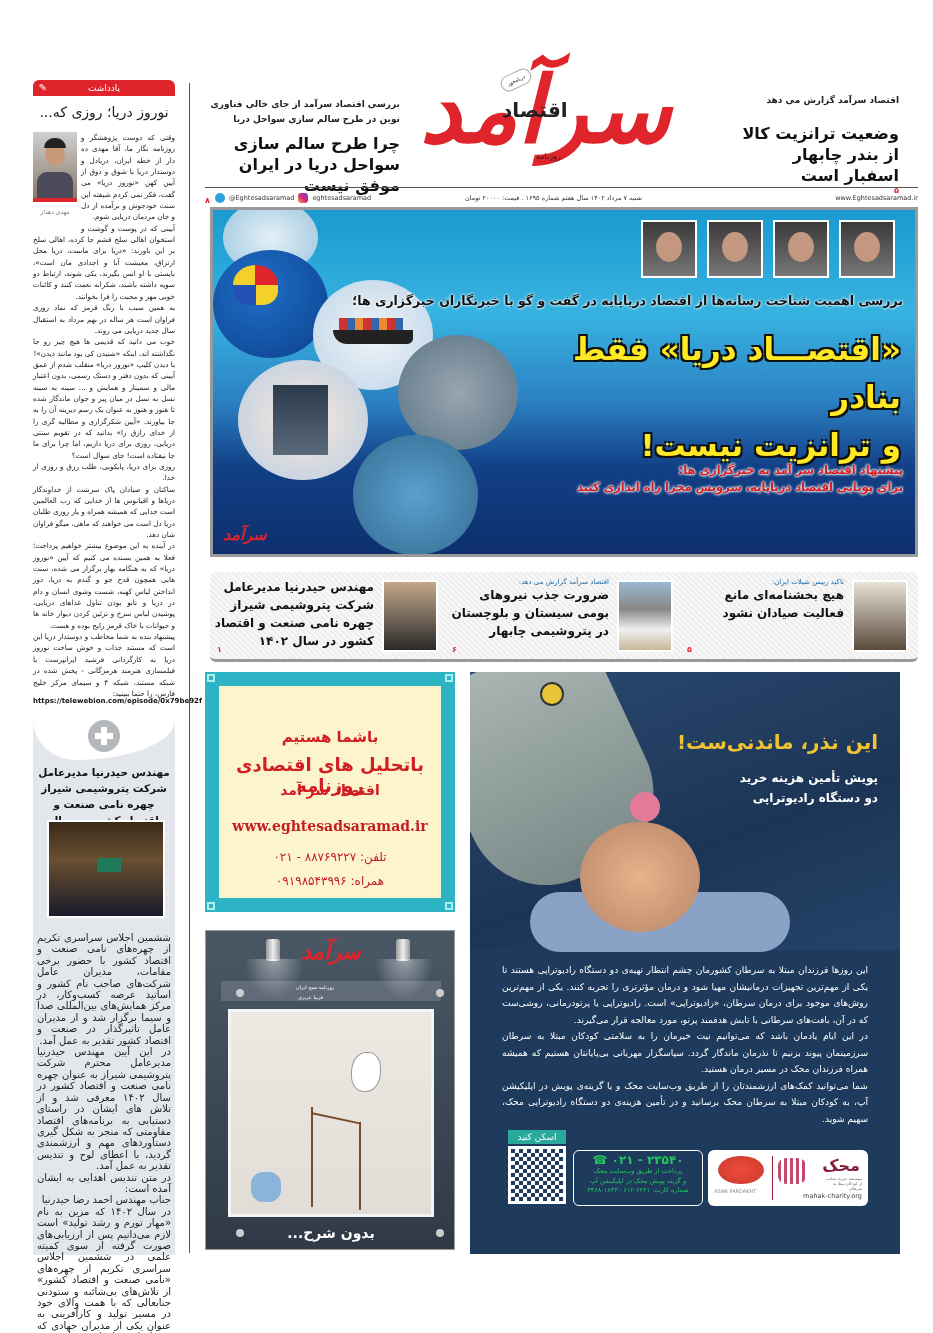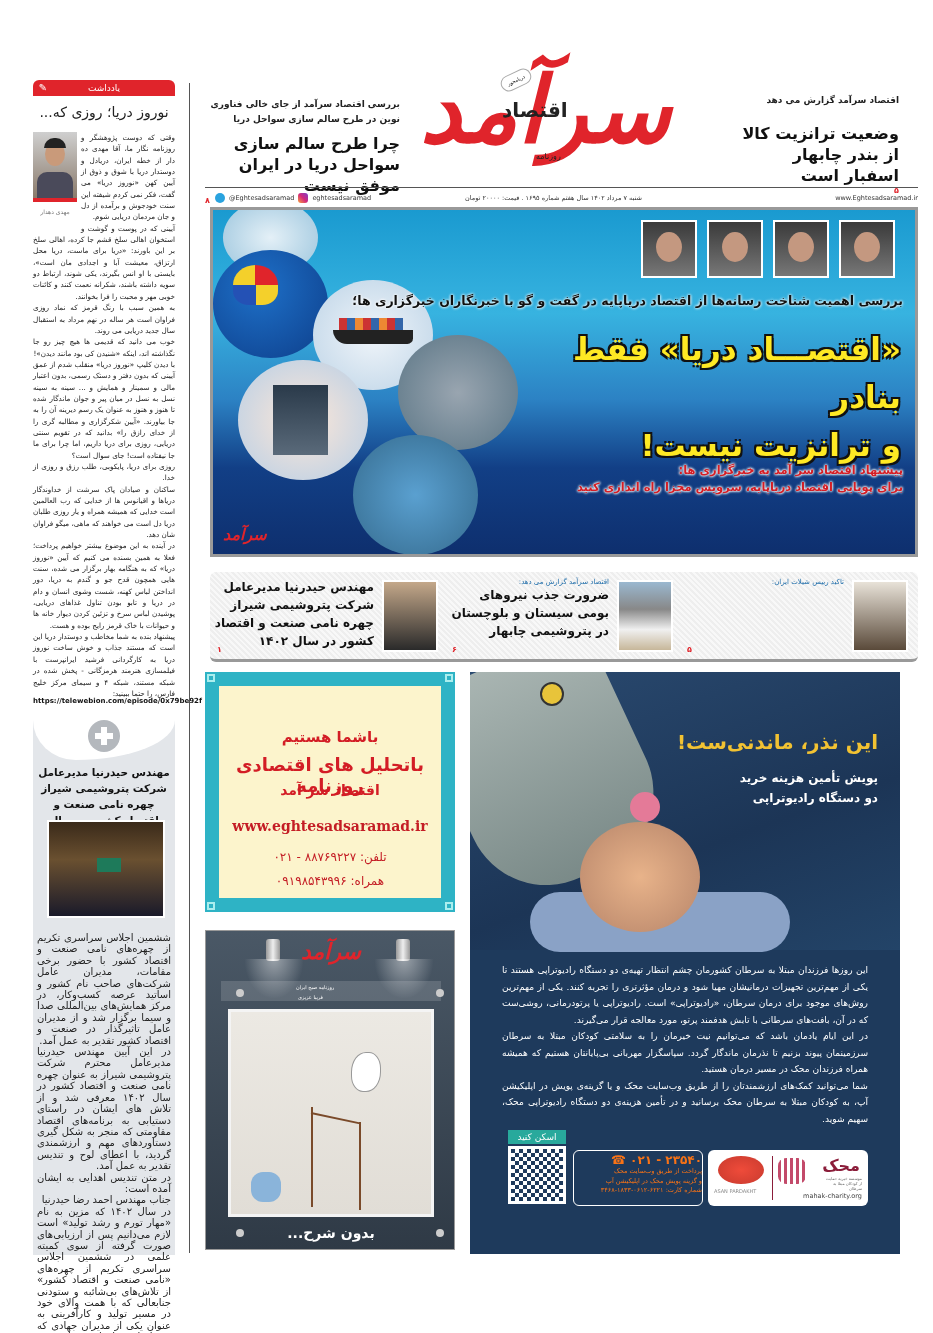--- a/index.html
+++ b/index.html
@@ -106,21 +106,21 @@
 .ch-rad{position:absolute;left:70px;top:10px;width:24px;height:24px;border-radius:50%;background:#e8c43a;border:2px solid #333}
 .ch-girl{position:absolute;left:110px;top:150px;width:120px;height:110px;border-radius:50%;background:radial-gradient(#e8b38a,#b7856a)}
 .ch-flower{position:absolute;left:160px;top:120px;width:30px;height:30px;border-radius:50%;background:#e47a98}
 .ch-pillow{position:absolute;left:60px;top:220px;width:260px;height:60px;background:#8aa2c6;border-radius:40px}
 .ch-title{position:absolute;right:22px;top:58px;font-size:20px;font-weight:bold;color:#f2c232}
 .ch-sub{position:absolute;right:22px;top:96px;font-size:12px;color:#fff;line-height:20px;text-align:right;font-weight:bold}
 .ch-body{position:absolute;left:32px;top:290px;width:366px;font-size:9.1px;line-height:16.5px;color:#fff;text-align:justify}
 .ch-body p{margin:0}
 .ch-scan{position:absolute;left:38px;top:458px;width:58px;height:14px;background:#28a99c;color:#fff;font-size:9px;text-align:center;line-height:14px}
 .ch-qr{position:absolute;left:38px;top:474px;width:58px;height:58px;background:repeating-conic-gradient(#fff 0 25%,#1e3a5c 0 50%) 0 0/8px 8px;border:3px solid #fff}
-.ch-pay{position:absolute;left:103px;top:478px;width:130px;height:56px;border:1px solid #fff;border-radius:6px;color:#f97316;text-align:right}
+.ch-pay{position:absolute;left:103px;top:478px;width:130px;height:56px;border:1px solid #fff;border-radius:6px;color:#22c55e;text-align:center}
 .ch-pay .phone{font-size:12px;font-weight:bold;direction:ltr;margin-top:2px}
 .ch-pay .t{font-size:6.5px;line-height:9.5px}
 .ch-logos{position:absolute;left:238px;top:478px;width:160px;height:56px;background:#fff;border-radius:6px}
 .ch-logos .mahak{position:absolute;right:8px;top:6px;font-size:16px;font-weight:bold;color:#8b1d3a}
 .ch-logos .mahak-sub{position:absolute;right:6px;top:26px;width:40px;font-size:4px;color:#666;text-align:right}
 .ch-logos .mahak-url{position:absolute;right:6px;top:42px;font-size:6.5px;color:#444;direction:ltr}
 .ch-logos .sep{position:absolute;left:64px;top:6px;width:1px;height:44px;background:#8b1d3a}
 .ch-logos .asan{position:absolute;left:10px;top:6px;width:46px;height:28px;border-radius:50%;background:radial-gradient(#ef4b3a,#c83a2e)}
 .ch-logos .asan-t{position:absolute;left:6px;top:38px;font-size:5px;color:#888;direction:ltr}
 .ch-logos .people{position:absolute;right:62px;top:8px;width:28px;height:26px;border-radius:30%;background:repeating-linear-gradient(90deg,#c34a6a 0 3px,#fff 3px 6px)}
@@ -237,20 +237,21 @@
     <div>برای پویایی اقتصاد دریاپایه، سرویس مجزا راه اندازی کنید</div>
   </div>
   <div class="hero-logo">سرآمد</div>
 </div>
 
 <div id="teasers" class="abs">
   <div class="teaser" style="right:10px">
     <div class="img" style="background:linear-gradient(#e8e2d8,#5a4a3a)"></div>
     <div class="txt">
       <div class="k">تاکید رییس شیلات ایران:</div>
+      <div class="h">هیچ بخشنامه‌ای مانع فعالیت صیادان نشود</div>
     </div>
     <div class="num">۵</div>
   </div>
   <div class="teaser" style="right:245px">
     <div class="img" style="background:linear-gradient(#9ab8d0,#888 40%,#f0f0f0 70%,#c7b79a)"></div>
     <div class="txt">
       <div class="k">اقتصاد سرآمد گزارش می دهد:</div>
       <div class="h">ضرورت جذب نیروهای بومی سیستان و بلوچستان در پتروشیمی چابهار</div>
     </div>
     <div class="num">۶</div>

